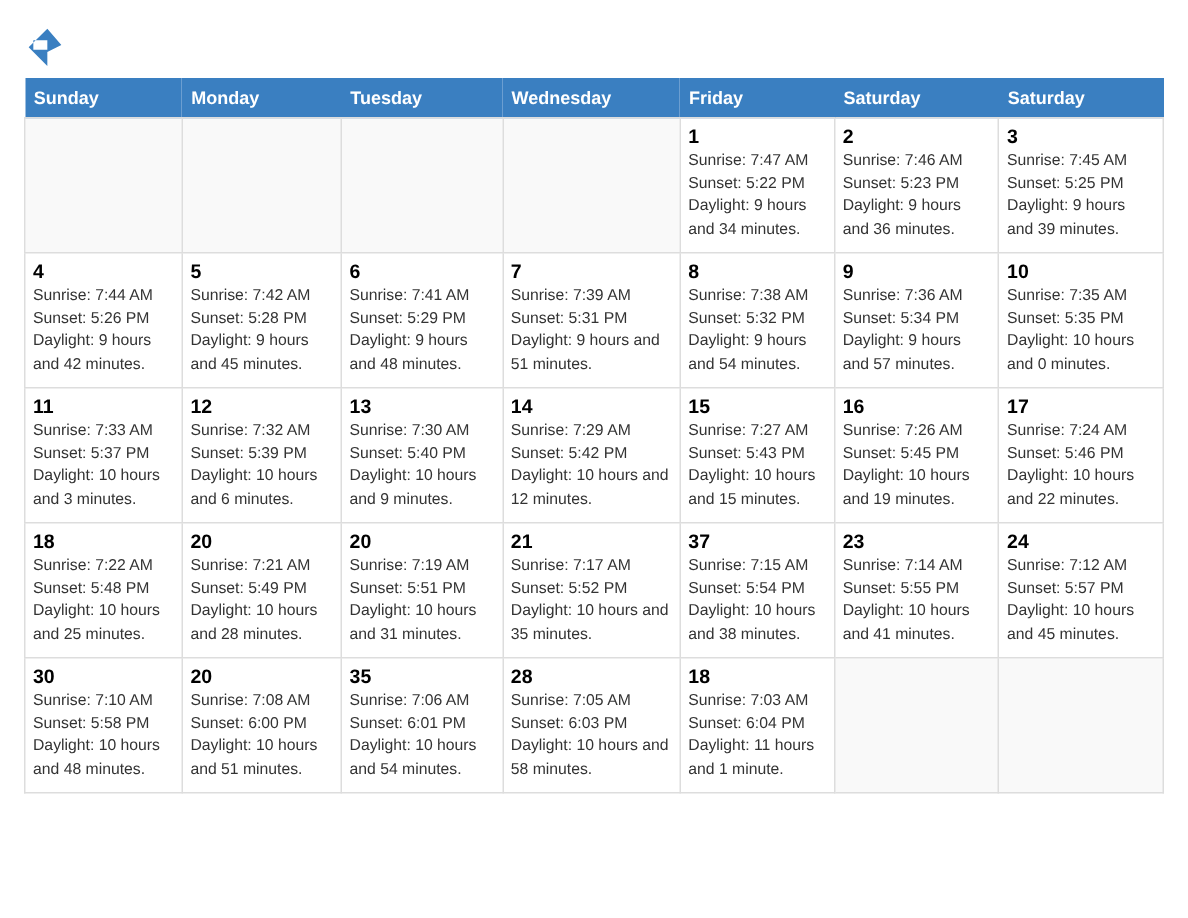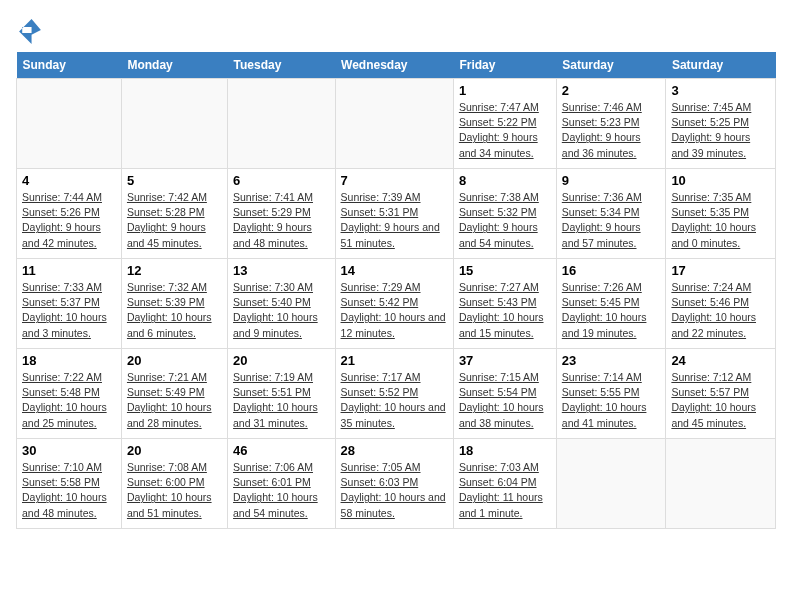--- a/index.html
+++ b/index.html
@@ -77,21 +77,20 @@
     .day-number {
       font-weight: bold;
       font-size: 13px;
       margin-bottom: 2px;
       display: block;
     }
     .day-detail {
       color: #333;
       font-size: 10.5px;
       line-height: 1.45;
-      text-decoration: underline;
     }
   </style>
 </head>
 <body>
 
 <div class="header-section">
   <div class="logo">
     <svg class="logo-icon" viewBox="0 0 36 36">
       <rect x="0" y="0" width="36" height="36" fill="white"></rect>
       <polygon points="20,4 32,18 20,24 20,14 8,14 8,22 20,22 20,36 4,20" fill="#3a7fc1"></polygon>
@@ -231,21 +230,21 @@
       <tr>
         <td>
           <span class="day-number">30</span>
           <div class="day-detail">Sunrise: 7:10 AM<br>Sunset: 5:58 PM<br>Daylight: 10 hours and 48 minutes.</div>
         </td>
         <td>
           <span class="day-number">20</span>
           <div class="day-detail">Sunrise: 7:08 AM<br>Sunset: 6:00 PM<br>Daylight: 10 hours and 51 minutes.</div>
         </td>
         <td>
-          <span class="day-number">46</span>
+          <span class="day-number">35</span>
           <div class="day-detail">Sunrise: 7:06 AM<br>Sunset: 6:01 PM<br>Daylight: 10 hours and 54 minutes.</div>
         </td>
         <td>
           <span class="day-number">28</span>
           <div class="day-detail">Sunrise: 7:05 AM<br>Sunset: 6:03 PM<br>Daylight: 10 hours and 58 minutes.</div>
         </td>
         <td>
           <span class="day-number">18</span>
           <div class="day-detail">Sunrise: 7:03 AM<br>Sunset: 6:04 PM<br>Daylight: 11 hours and 1 minute.</div>
         </td>

